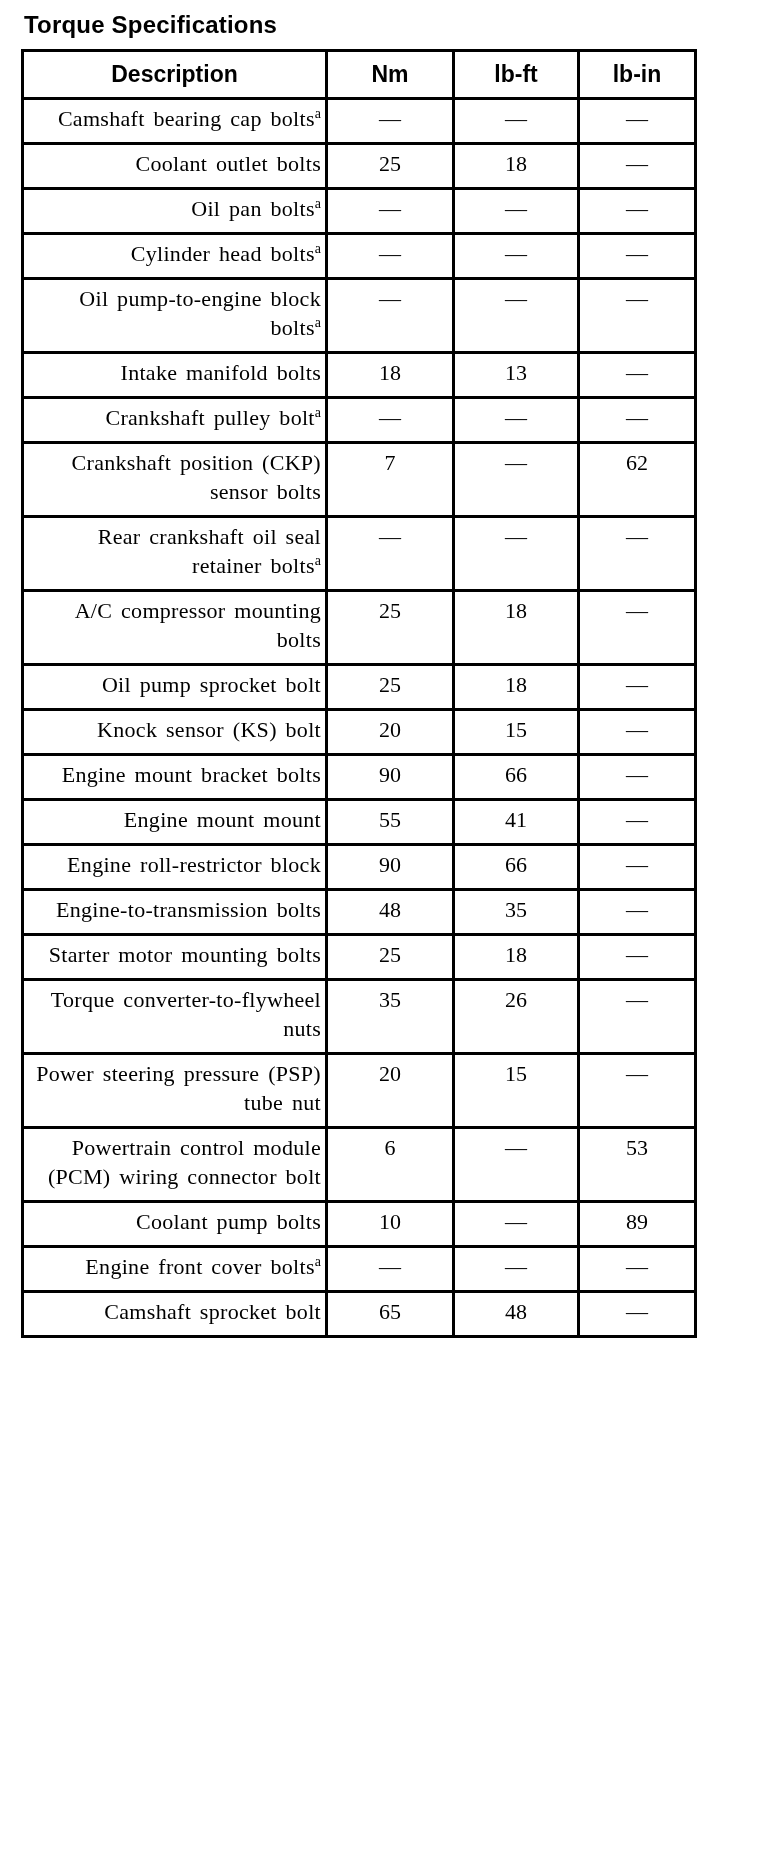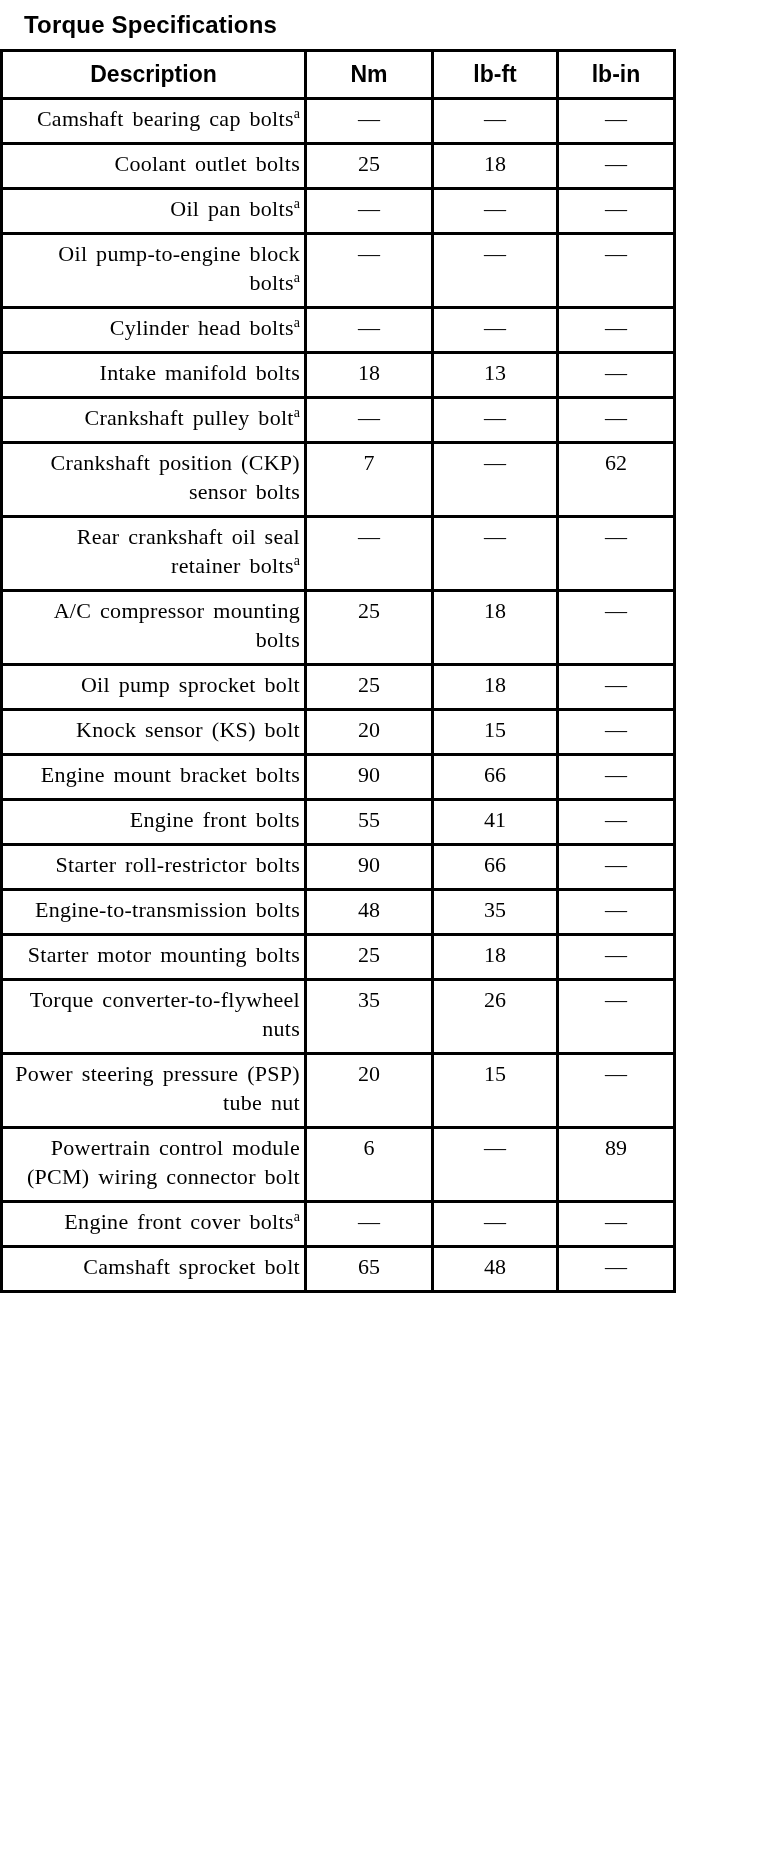--- a/index.html
+++ b/index.html
@@ -26,20 +26,21 @@
     font-family: "Liberation Sans", sans-serif;
     font-weight: bold;
     font-size: 24px;
     letter-spacing: 0.2px;
     margin: 11px 0 10px 24px;
     color: #000000;
   }
   table.specs {
     border-collapse: collapse;
     table-layout: fixed;
+    margin-left: 21px;
     width: 673px;
     background: #ffffff;
   }
   table.specs col.c-desc { width: 304px; }
   table.specs col.c-nm   { width: 127px; }
   table.specs col.c-lbft { width: 125px; }
   table.specs col.c-lbin { width: 117px; }
   table.specs th,
   table.specs td {
     border: 3px solid #000000;
@@ -108,27 +109,27 @@
           <td class="num">18</td>
           <td class="num">—</td>
         </tr>
         <tr>
           <td class="desc"><span>Oil pan bolts</span><sup>a</sup></td>
           <td class="num">—</td>
           <td class="num">—</td>
           <td class="num">—</td>
         </tr>
         <tr>
+          <td class="desc"><span>Cylinder head bolts</span><sup>a</sup></td>
+          <td class="num">—</td>
+          <td class="num">—</td>
+          <td class="num">—</td>
+        </tr>
+        <tr>
           <td class="desc"><span>Oil pump-to-engine block bolts</span><sup>a</sup></td>
-          <td class="num">—</td>
-          <td class="num">—</td>
-          <td class="num">—</td>
-        </tr>
-        <tr>
-          <td class="desc"><span>Cylinder head bolts</span><sup>a</sup></td>
           <td class="num">—</td>
           <td class="num">—</td>
           <td class="num">—</td>
         </tr>
         <tr>
           <td class="desc"><span>Intake manifold bolts</span></td>
           <td class="num">18</td>
           <td class="num">13</td>
           <td class="num">—</td>
         </tr>
@@ -168,27 +169,27 @@
           <td class="num">15</td>
           <td class="num">—</td>
         </tr>
         <tr>
           <td class="desc"><span>Engine mount bracket bolts</span></td>
           <td class="num">90</td>
           <td class="num">66</td>
           <td class="num">—</td>
         </tr>
         <tr>
-          <td class="desc"><span>Engine front bolts</span></td>
+          <td class="desc"><span>Engine mount mount</span></td>
           <td class="num">55</td>
           <td class="num">41</td>
           <td class="num">—</td>
         </tr>
         <tr>
-          <td class="desc"><span>Starter roll-restrictor bolts</span></td>
+          <td class="desc"><span>Engine roll-restrictor block</span></td>
           <td class="num">90</td>
           <td class="num">66</td>
           <td class="num">—</td>
         </tr>
         <tr>
           <td class="desc"><span>Engine-to-transmission bolts</span></td>
           <td class="num">48</td>
           <td class="num">35</td>
           <td class="num">—</td>
         </tr>
@@ -206,20 +207,26 @@
         </tr>
         <tr>
           <td class="desc"><span>Power steering pressure (PSP) tube nut</span></td>
           <td class="num">20</td>
           <td class="num">15</td>
           <td class="num">—</td>
         </tr>
         <tr>
           <td class="desc"><span>Powertrain control module (PCM) wiring connector bolt</span></td>
           <td class="num">6</td>
+          <td class="num">—</td>
+          <td class="num">53</td>
+        </tr>
+        <tr>
+          <td class="desc"><span>Coolant pump bolts</span></td>
+          <td class="num">10</td>
           <td class="num">—</td>
           <td class="num">89</td>
         </tr>
         <tr>
           <td class="desc"><span>Engine front cover bolts</span><sup>a</sup></td>
           <td class="num">—</td>
           <td class="num">—</td>
           <td class="num">—</td>
         </tr>
         <tr>

